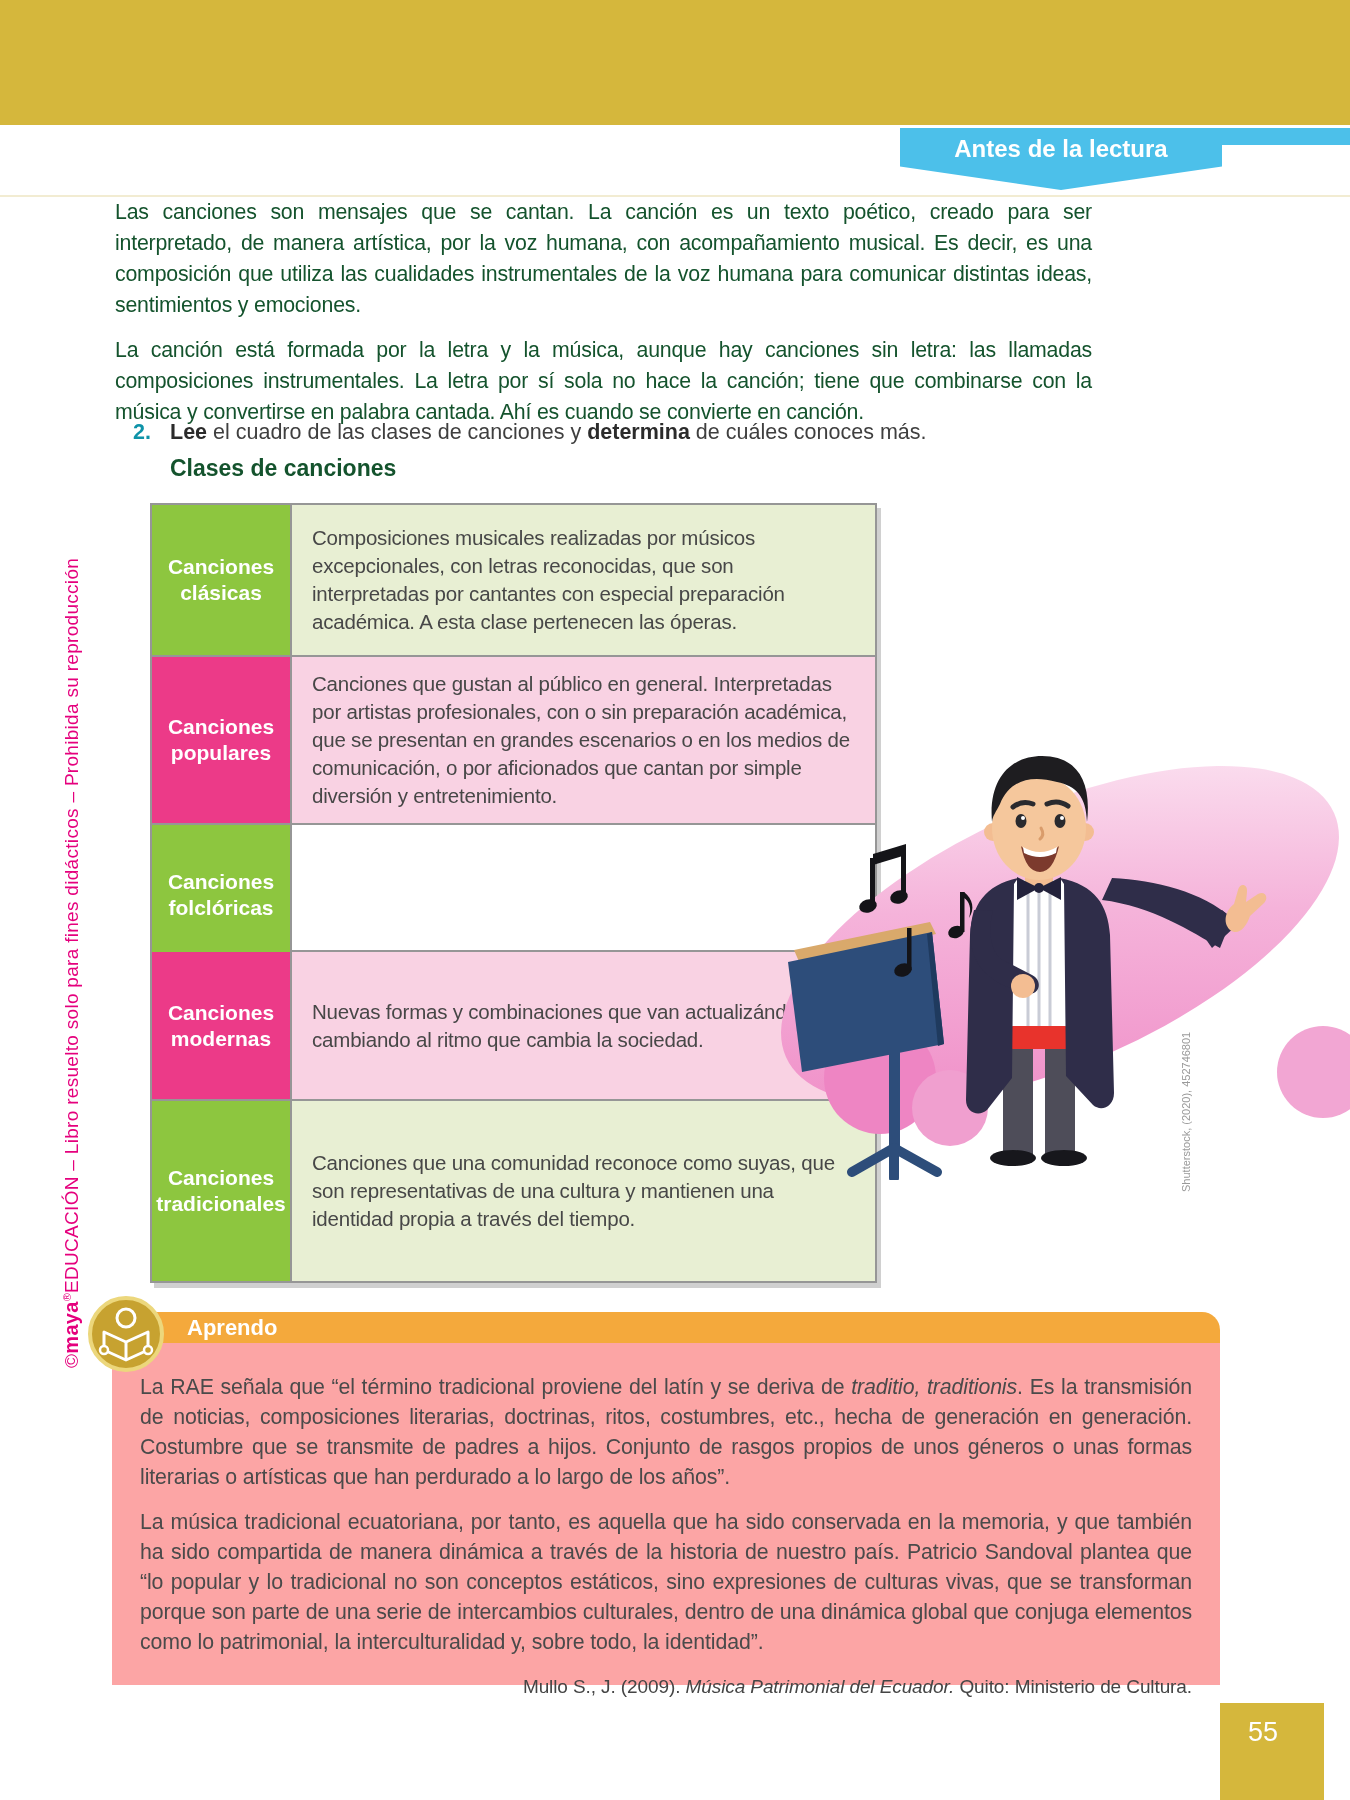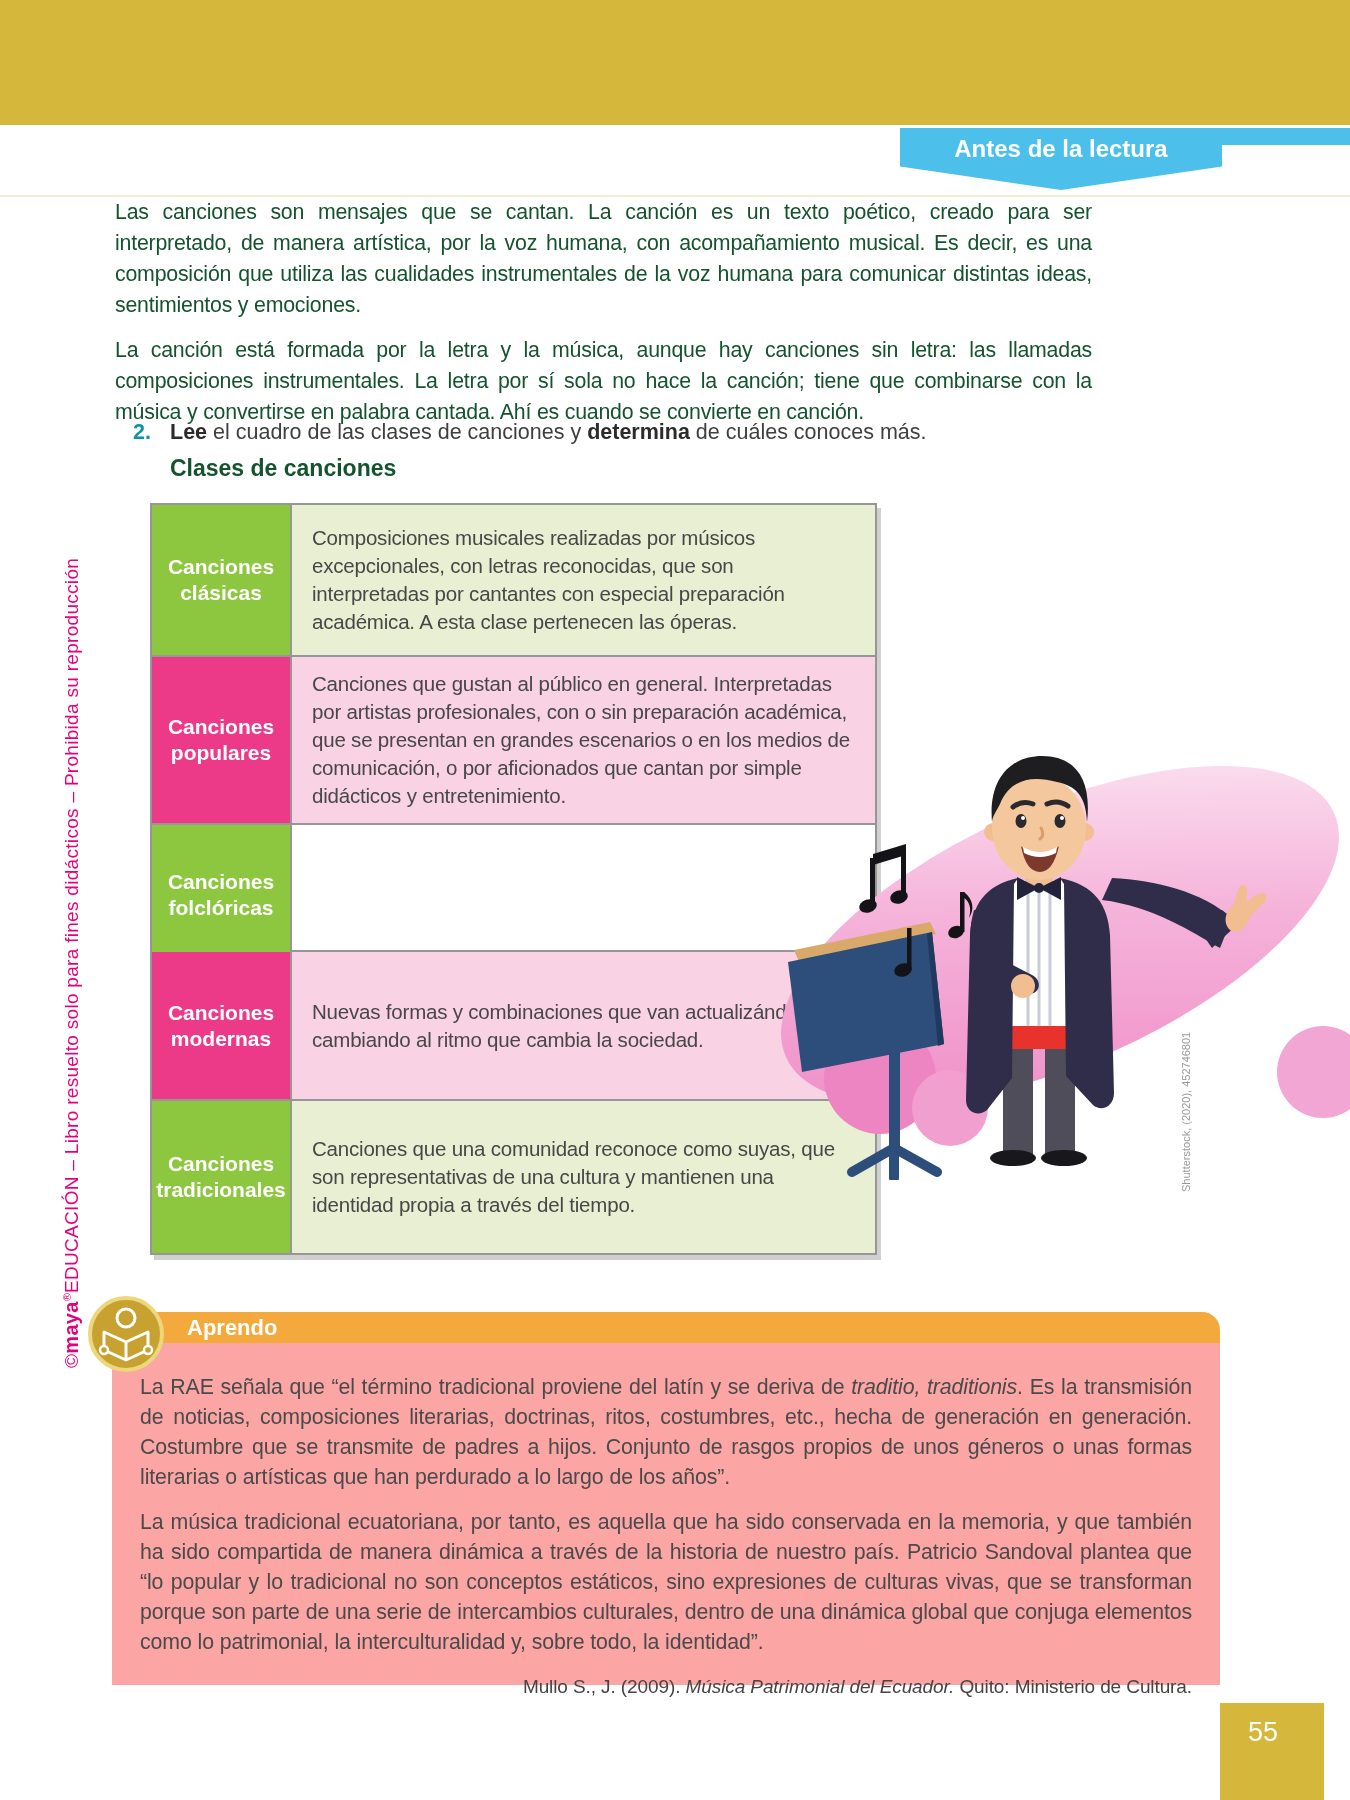--- a/index.html
+++ b/index.html
@@ -31,21 +31,21 @@
   .trow:last-child{border-bottom:none;}
   .tlabel{width:140px;flex:0 0 140px;display:flex;align-items:center;justify-content:center;
     text-align:center;color:#ffffff;font-weight:bold;font-size:21px;line-height:26px;
     border-right:2px solid #969696;padding:0 20px;box-sizing:border-box;}
   .tcell{flex:1;display:flex;align-items:center;font-size:20.5px;line-height:28px;color:#474747;
     padding:10px 20px;box-sizing:border-box;letter-spacing:-0.2px;}
   .bg-green{background:#8dc63f;}
   .bg-pink{background:#ec3a88;}
   .bg-lgreen{background:#e8efd3;}
   .bg-lpink{background:#f9d2e3;}
-  .h1{height:150px;} .h2{height:166px;} .h3{height:125px;flex-direction:column;} .h4{height:147px;} .h5{height:152px;}
+  .h1{height:150px;} .h2{height:166px;} .h3{height:125px;flex-direction:column;} .h4{height:147px;} .h5{height:180px;}
 
   .illustration{position:absolute;left:760px;top:680px;width:590px;height:500px;}
   .credit{position:absolute;left:1180px;top:1192px;transform:rotate(-90deg);transform-origin:0 0;
     white-space:nowrap;font-size:11px;color:#9a9a9a;}
 
   .aprendo-bar{position:absolute;left:112px;top:1312px;width:1108px;height:31px;background:#f4a93c;
     border-top-right-radius:18px;border-top-left-radius:6px;}
   .aprendo-bar span{display:block;color:#ffffff;font-weight:bold;font-size:22px;line-height:31px;
     padding-left:75px;}
   .aprendo-icon{position:absolute;left:88px;top:1296px;width:68px;height:68px;border-radius:50%;
@@ -89,21 +89,21 @@
 
   <h3 class="table-title">Clases de canciones</h3>
 
   <div class="songs-table">
     <div class="trow h1">
       <div class="tlabel bg-green">Canciones clásicas</div>
       <div class="tcell bg-lgreen">Composiciones musicales realizadas por músicos excepcionales, con letras reconocidas, que son interpretadas por cantantes con especial preparación académica. A esta clase pertenecen las óperas.</div>
     </div>
     <div class="trow h2">
       <div class="tlabel bg-pink">Canciones populares</div>
-      <div class="tcell bg-lpink">Canciones que gustan al público en general. Interpretadas por artistas profesionales, con o sin preparación académica, que se presentan en grandes escenarios o en los medios de comunicación, o por aficionados que cantan por simple didácticos y entretenimiento.</div>
+      <div class="tcell bg-lpink">Canciones que gustan al público en general. Interpretadas por artistas profesionales, con o sin preparación académica, que se presentan en grandes escenarios o en los medios de comunicación, o por aficionados que cantan por simple diversión y entretenimiento.</div>
     </div>
     <div class="trow h3">
       <div class="tlabel bg-green">Canciones folclóricas</div>
     </div>
     <div class="trow h4">
       <div class="tlabel bg-pink">Canciones modernas</div>
       <div class="tcell bg-lpink">Nuevas formas y combinaciones que van actualizándose y cambiando al ritmo que cambia la sociedad.</div>
     </div>
     <div class="trow h5">
       <div class="tlabel bg-green">Canciones tradicionales</div>

